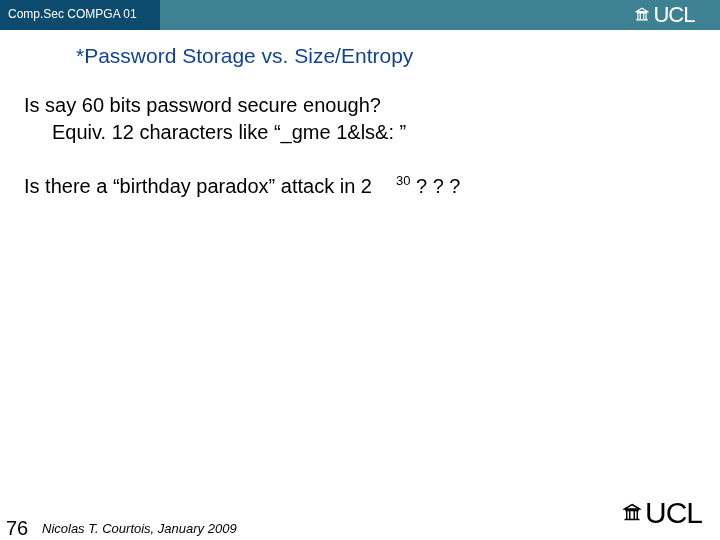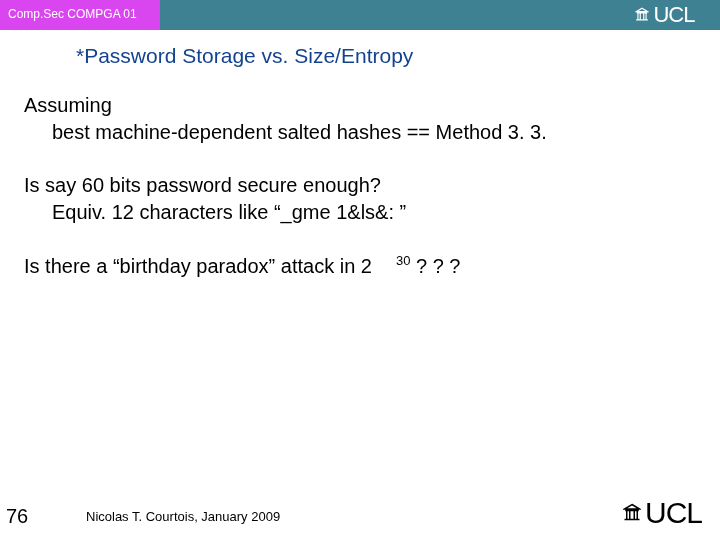--- a/index.html
+++ b/index.html
@@ -10,21 +10,21 @@
     background: #fff;
     position: relative;
     overflow: hidden;
   }
   .header-bar {
     height: 30px;
     display: flex;
     align-items: stretch;
   }
   .header-left {
-    background: #d946ef;
+    background: #0c4a6e;
     color: #fff;
     font-size: 12px;
     padding: 7px 10px 0 8px;
     width: 160px;
     position: relative;
   }
   .header-mid {
     background: #3d8193;
     flex: 1;
   }
@@ -45,35 +45,35 @@
     padding: 0 24px 0 24px;
     color: #000;
     font-size: 20px;
     line-height: 1.35;
   }
   .para { margin-bottom: 26px; }
   .indent { padding-left: 28px; }
   sup { font-size: 0.65em; vertical-align: super; margin-left: 24px; }
   .footer {
     position: absolute;
-    bottom: 12px;
+    bottom: 0;
     left: 0;
     width: 100%;
     display: flex;
     align-items: center;
-    gap: 44px;
   }
   .page-num {
     font-size: 20px;
     padding-left: 6px;
     width: 42px;
   }
   .credit {
     font-size: 13px;
     color: #000;
+    font-style: italic;
   }
   .ucl-logo {
     display: flex;
     align-items: center;
     gap: 4px;
   }
   .ucl-logo .portico {
     font-size: 10px;
     letter-spacing: -1px;
   }
@@ -108,24 +108,20 @@
       </span>
       <span class="ucl-text">UCL</span>
     </div>
   </div>
 </div>
 
 <div class="title">*Password Storage vs. Size/Entropy</div>
 
 <div class="content">
   <div class="para">
-    <div>Assuming</div>
-    <div class="indent">best machine-dependent salted hashes == Method 3. 3.</div>
-  </div>
-  <div class="para">
     <div>Is say 60 bits password secure enough?</div>
     <div class="indent">Equiv. 12 characters like “_gme 1&amp;ls&amp;: ”</div>
   </div>
   <div class="para">
     <span>Is there a “birthday paradox” attack in 2</span><sup>30</sup><span> ? ? ?</span>
   </div>
 </div>
 
 <div class="footer">
   <div class="page-num">76</div>

